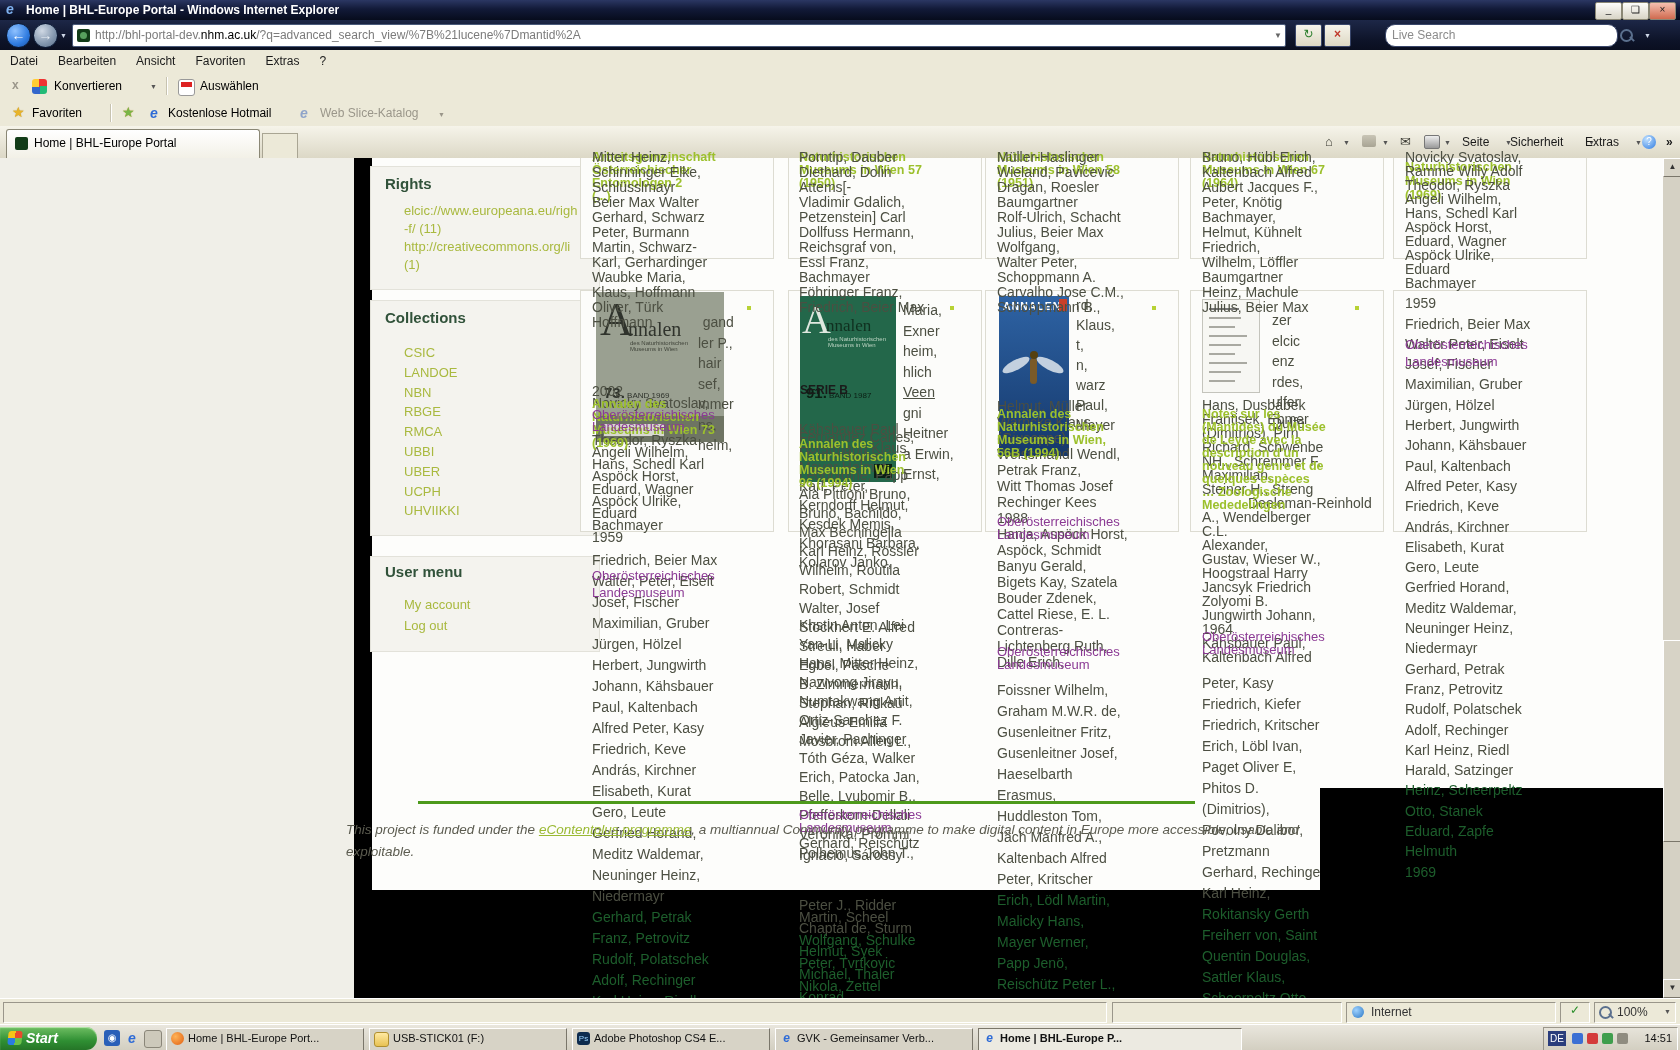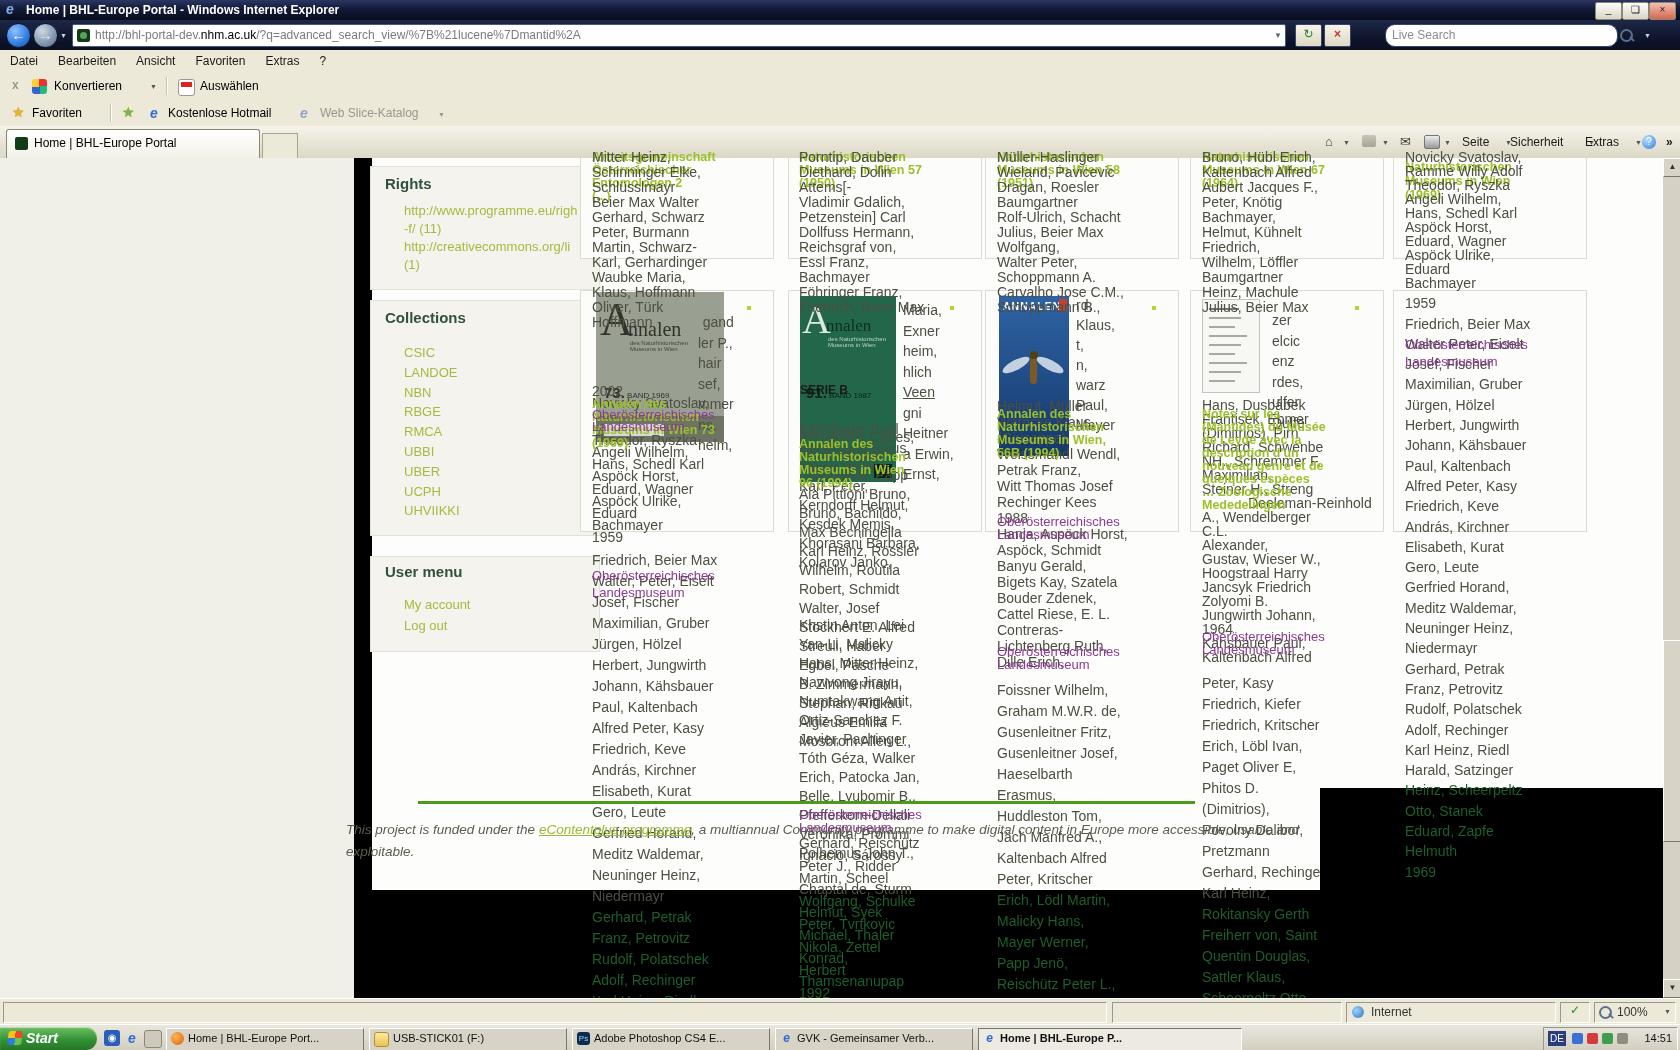--- a/index.html
+++ b/index.html
@@ -201,21 +201,21 @@
   <span class="tablbl" style="left: 1462px;">Seite</span><span class="ddk" style="left: 1505px;">▼</span><span class="tablbl" style="left: 1510px;">Sicherheit</span><span class="ddk" style="left: 1588px;">▼</span><span class="tablbl" style="left: 1585px;">Extras</span><span class="ddk" style="left: 1635px;">▼</span></div>
 
   <div class="abs" id="viewport">
     <div class="abs" id="leftmargin"></div>
     <div class="abs whitezone" id="whiteA"></div>
     <div class="abs whitezone" id="whiteB"></div>
 
     <div class="sidebox" style="top:8px;height:122px;">
       <div class="sidehead" style="top:8px;">Rights</div>
       <div id="rightslinks">
-          <div class="sidelink" style="top: 36px;">http://www.programme.eu/righ</div>
+          <div class="sidelink" style="top: 36px;">elcic://www.europeana.eu/righ</div>
           <div class="sidelink" style="top: 54px;">-f/ (11)</div>
           <div class="sidelink" style="top: 72px;">http://creativecommons.org/li</div>
           <div class="sidelink" style="top: 90px;">(1)</div>
         </div>
     </div>
     <div class="sidebox" style="top:398px;height:94px;">
       <div class="sidehead" style="top:6px;">User menu</div>
       <div id="umitems">
           <div class="sidelink" style="top: 40px;">My account</div>
           <div class="sidelink" style="top: 61px;">Log out</div>
@@ -418,21 +418,21 @@
           <div class="segline" style="height: 13px; line-height: 13px;">Museums in Wien</div>
           <div class="segline" style="height: 13px; line-height: 13px;">96 (1994)</div>
         </div>
         <div class="seg c-p" style="left: 799px; top: 650px;">
           <div class="segline" style="height: 13px; line-height: 13px;">Oberösterreichisches</div>
           <div class="segline" style="height: 13px; line-height: 13px;">Landesmuseum</div>
         </div>
         <div class="seg c-n" style="left: 799px; top: 680px;">
           <div class="segline" style="height: 11.5px; line-height: 11.5px;">Gerhard, Reischütz</div>
           <div class="segline" style="height: 11.5px; line-height: 11.5px;">Ignacio, Sárossy</div>
-          <div class="segline" style="height: 11.5px; line-height: 11.5px;">Peter J., Ridder</div>
+          <div class="segline" style="height: 11.5px; line-height: 11.5px; margin-top: 39px;">Peter J., Ridder</div>
           <div class="segline" style="height: 11.5px; line-height: 11.5px;">Martin, Scheel</div>
           <div class="segline" style="height: 11.5px; line-height: 11.5px;">Chaptal de, Sturm</div>
           <div class="segline on-black" style="height: 11.5px; line-height: 11.5px;">Wolfgang, Schulke</div>
           <div class="segline on-black" style="height: 11.5px; line-height: 11.5px;">Helmut, Syek</div>
           <div class="segline on-black" style="height: 11.5px; line-height: 11.5px;">Peter, Tvrtkovic</div>
           <div class="segline on-black" style="height: 11.5px; line-height: 11.5px;">Michael, Thaler</div>
           <div class="segline on-black" style="height: 11.5px; line-height: 11.5px;">Nikola, Zettel</div>
           <div class="segline on-black" style="height: 11.5px; line-height: 11.5px;">Konrad,</div>
           <div class="segline on-black" style="height: 11.5px; line-height: 11.5px;">Herbert</div>
           <div class="segline on-black" style="height: 11.5px; line-height: 11.5px;">Thamsenanupap</div>

